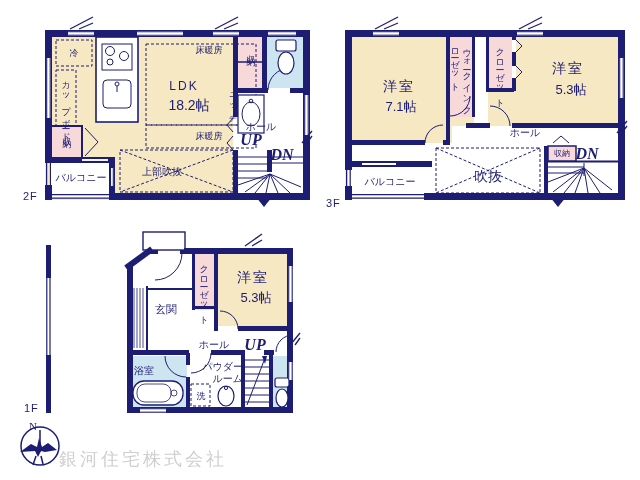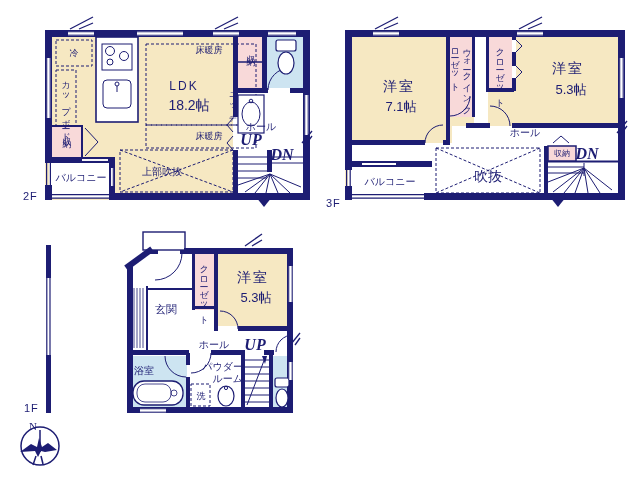--- a/index.html
+++ b/index.html
@@ -374,14 +374,15 @@
 <div class="lbl c" style="left:256px;top:298px;font-size:13px">5.3帖</div>
 <div class="lbl c" style="left:166px;top:309px;font-size:11px">玄関</div>
 <div class="lbl c" style="left:214px;top:345px;font-size:10px">ホール</div>
 <div class="lbl c updn" style="left:255px;top:345px">UP</div>
 <div class="lbl c" style="left:144px;top:371px;font-size:10px">浴室</div>
 <div class="lbl" style="left:197px;top:361px;width:46px;font-size:10px;line-height:1.15;text-align:right;white-space:normal">パウダールーム</div>
 <div class="lbl c" style="left:201px;top:396px;font-size:9px">洗</div>
 <div class="lbl flr" style="left:24px;top:402px">1F</div>
 
 <div class="lbl compass-n" style="left:29px;top:420px">N</div>
+<div class="lbl company" style="left:59px;top:447px">銀河住宅株式会社</div>
 
 </div>
 
 </body></html>

